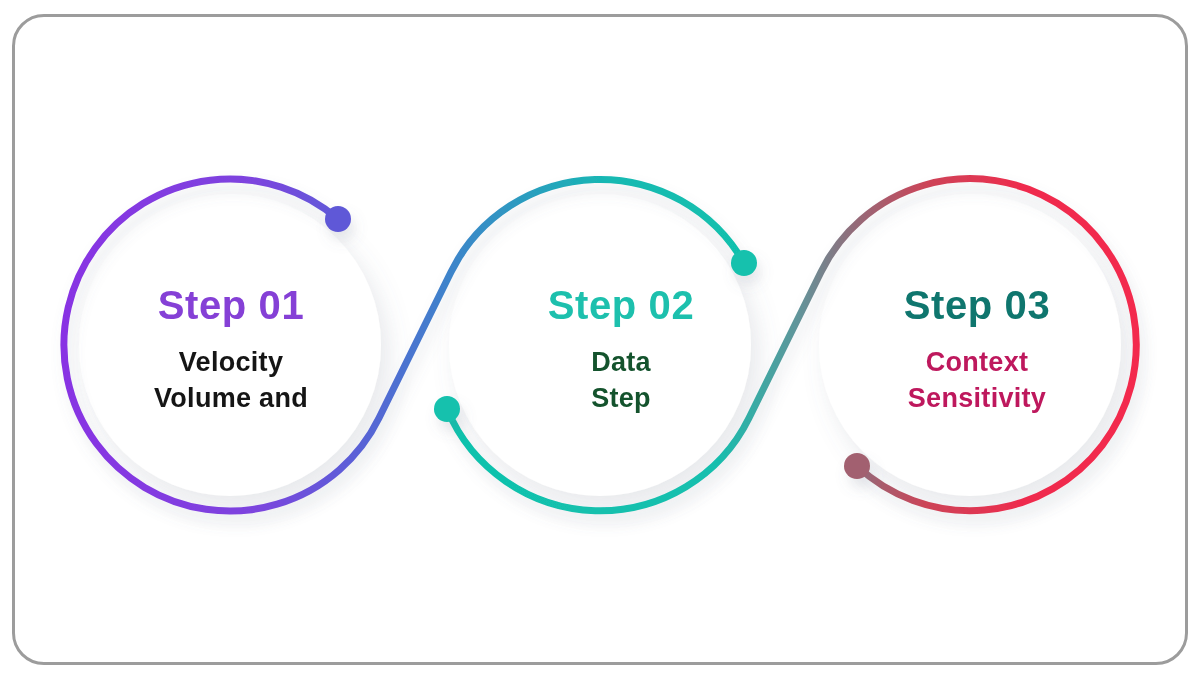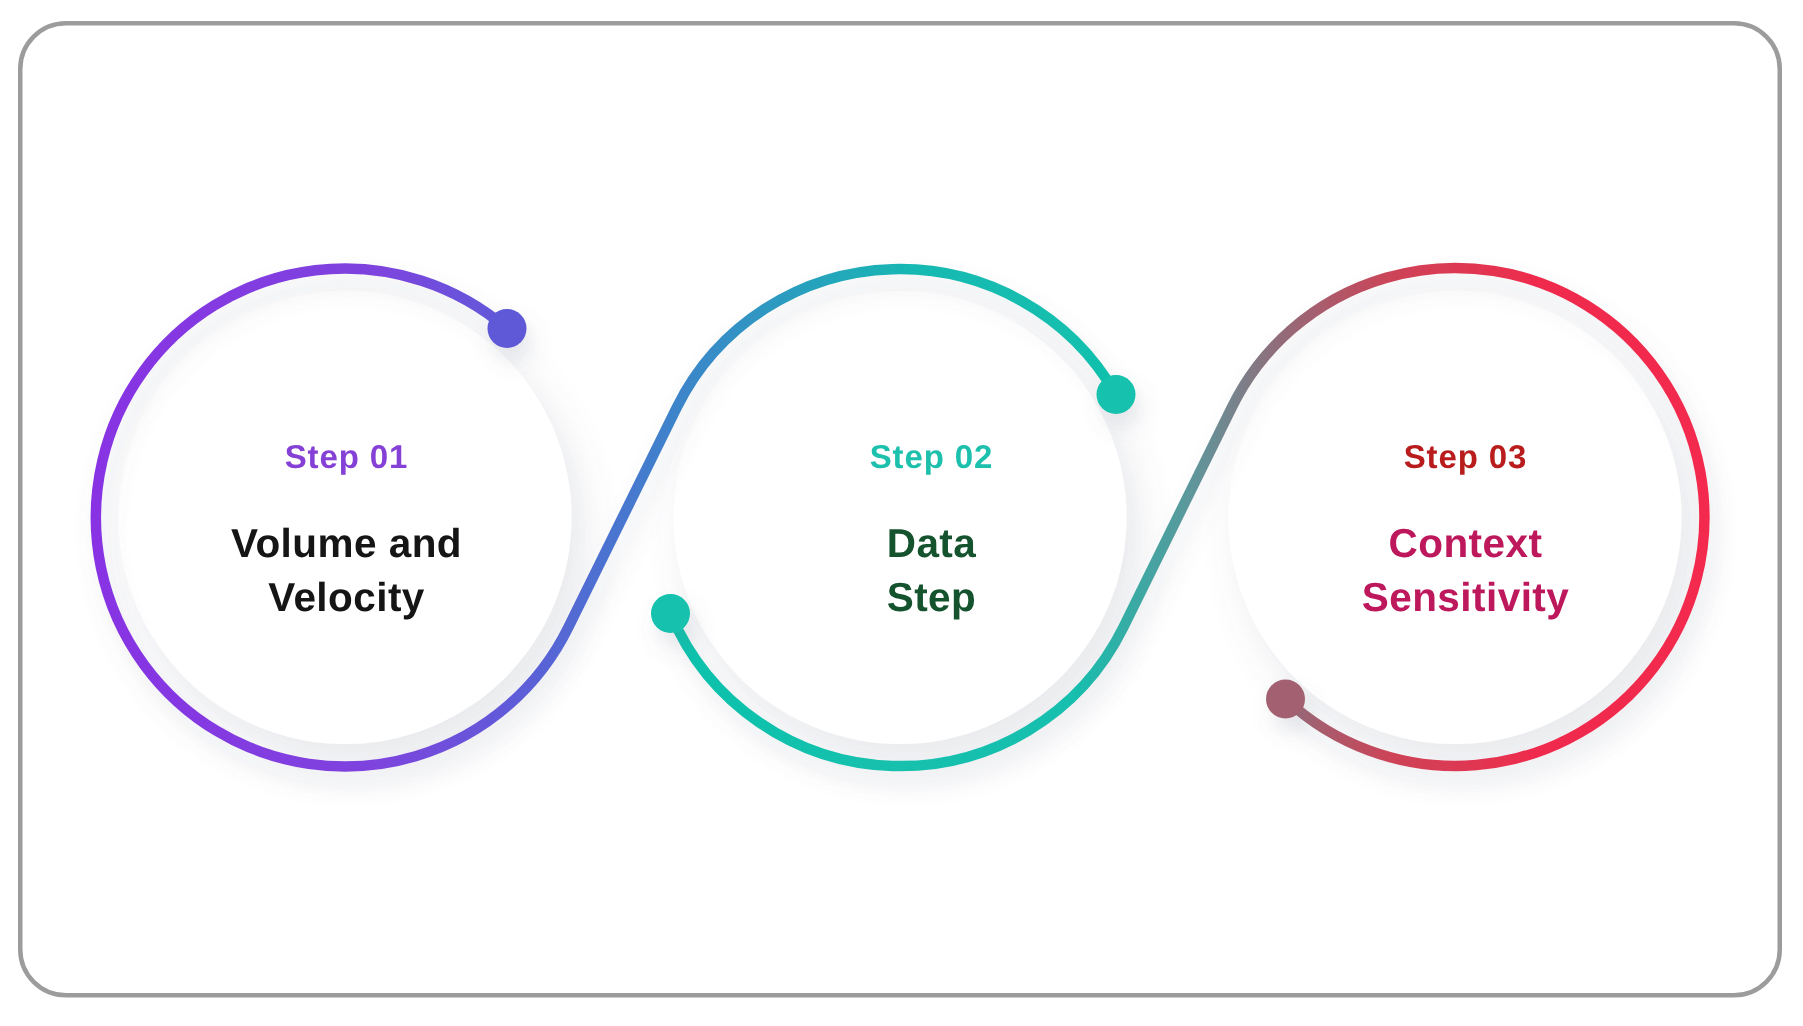--- a/index.html
+++ b/index.html
@@ -13,21 +13,21 @@
     box-sizing:border-box;
   }
   .curve-svg{position:absolute;left:0;top:0;width:1202px;height:684px;}
   .step-block{
     position:absolute;width:320px;text-align:center;top:290px;
   }
   .step-block.s1{left:71px;}
   .step-block.s2{left:461px;}
   .step-block.s3{left:817px;}
   .step-label{
-    font-size:22px;font-weight:bold;line-height:30px;
+    font-size:40px;font-weight:bold;line-height:30px;
     letter-spacing:0.6px;margin:0 0 24px 0;
   }
   .step-title{
     font-size:27px;font-weight:bold;line-height:36px;
     letter-spacing:0.3px;margin:0;
   }
 </style>
 </head>
 <body>
 
@@ -74,34 +74,34 @@
       <circle cx="338" cy="219" r="13" fill="#5f58d7"></circle>
       <circle cx="744" cy="263" r="13" fill="#12c1ad"></circle>
       <circle cx="447" cy="409" r="13" fill="#12c1ad"></circle>
       <circle cx="857" cy="466" r="13" fill="#a2606f"></circle>
     </g>
   </svg>
 
   <div class="step-block s1">
     <div class="step-label" style="color: rgb(133, 64, 214);">Step 01</div>
     <div class="step-title" style="color: rgb(21, 21, 21);">
+      <div>Velocity</div>
       <div>Volume and</div>
-      <div>Velocity</div>
     </div>
   </div>
 
   <div class="step-block s2">
     <div class="step-label" style="color: rgb(29, 192, 173);">Step 02</div>
     <div class="step-title" style="color: #14532d;">
       <div>Data</div>
       <div>Step</div>
     </div>
   </div>
 
   <div class="step-block s3">
-    <div class="step-label" style="color: #b91c1c;">Step 03</div>
+    <div class="step-label" style="color: #0f766e;">Step 03</div>
     <div class="step-title" style="color: #be185d;">
       <div>Context</div>
       <div>Sensitivity</div>
     </div>
   </div>
 
 </div>
 
 </body></html>

